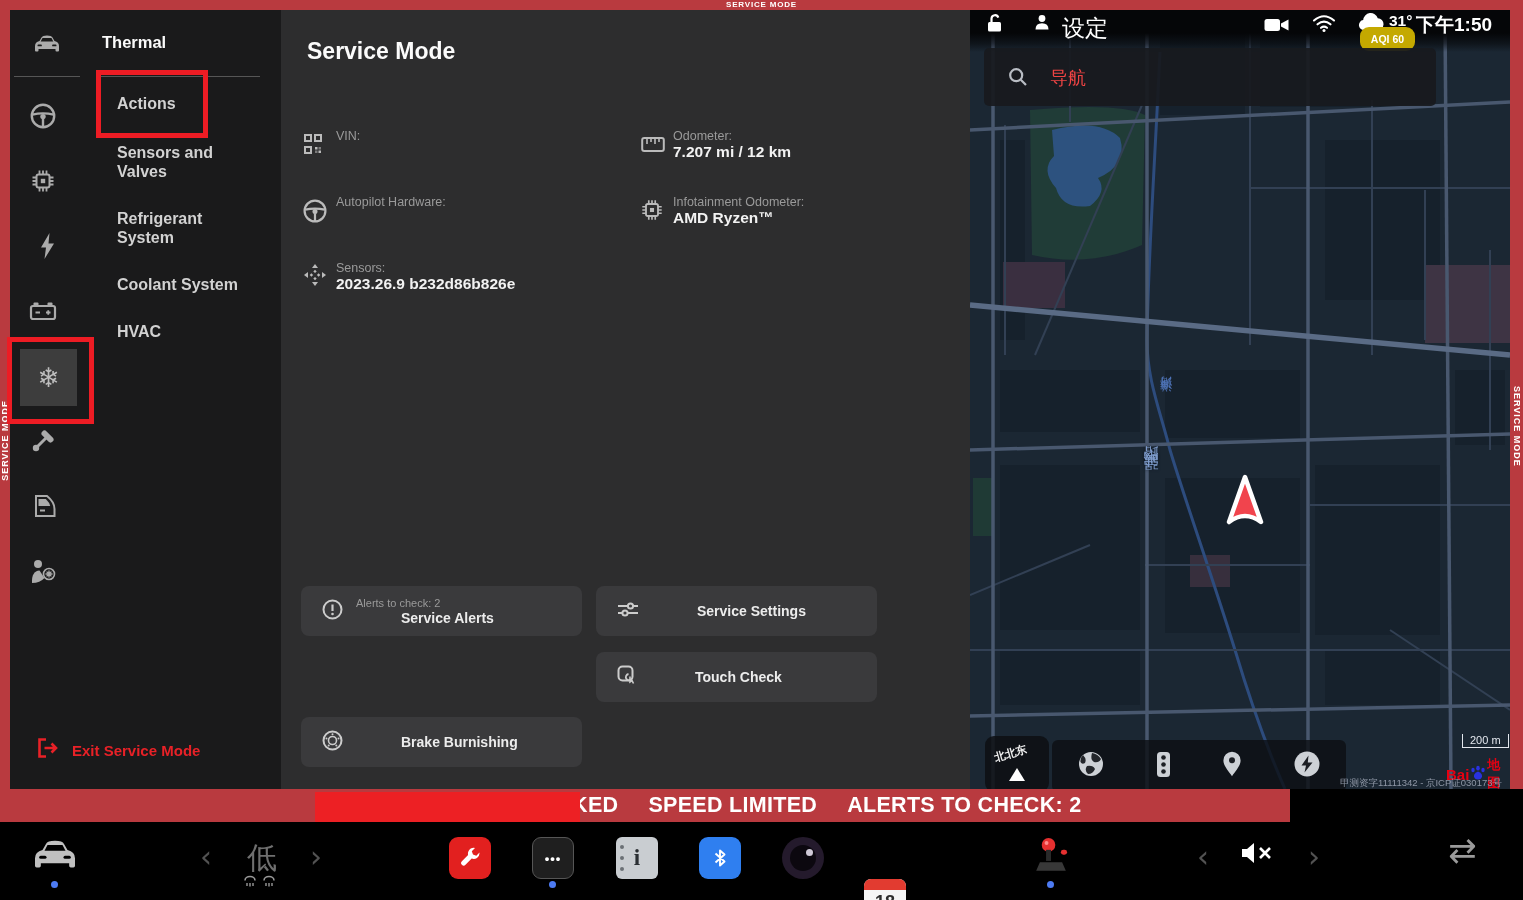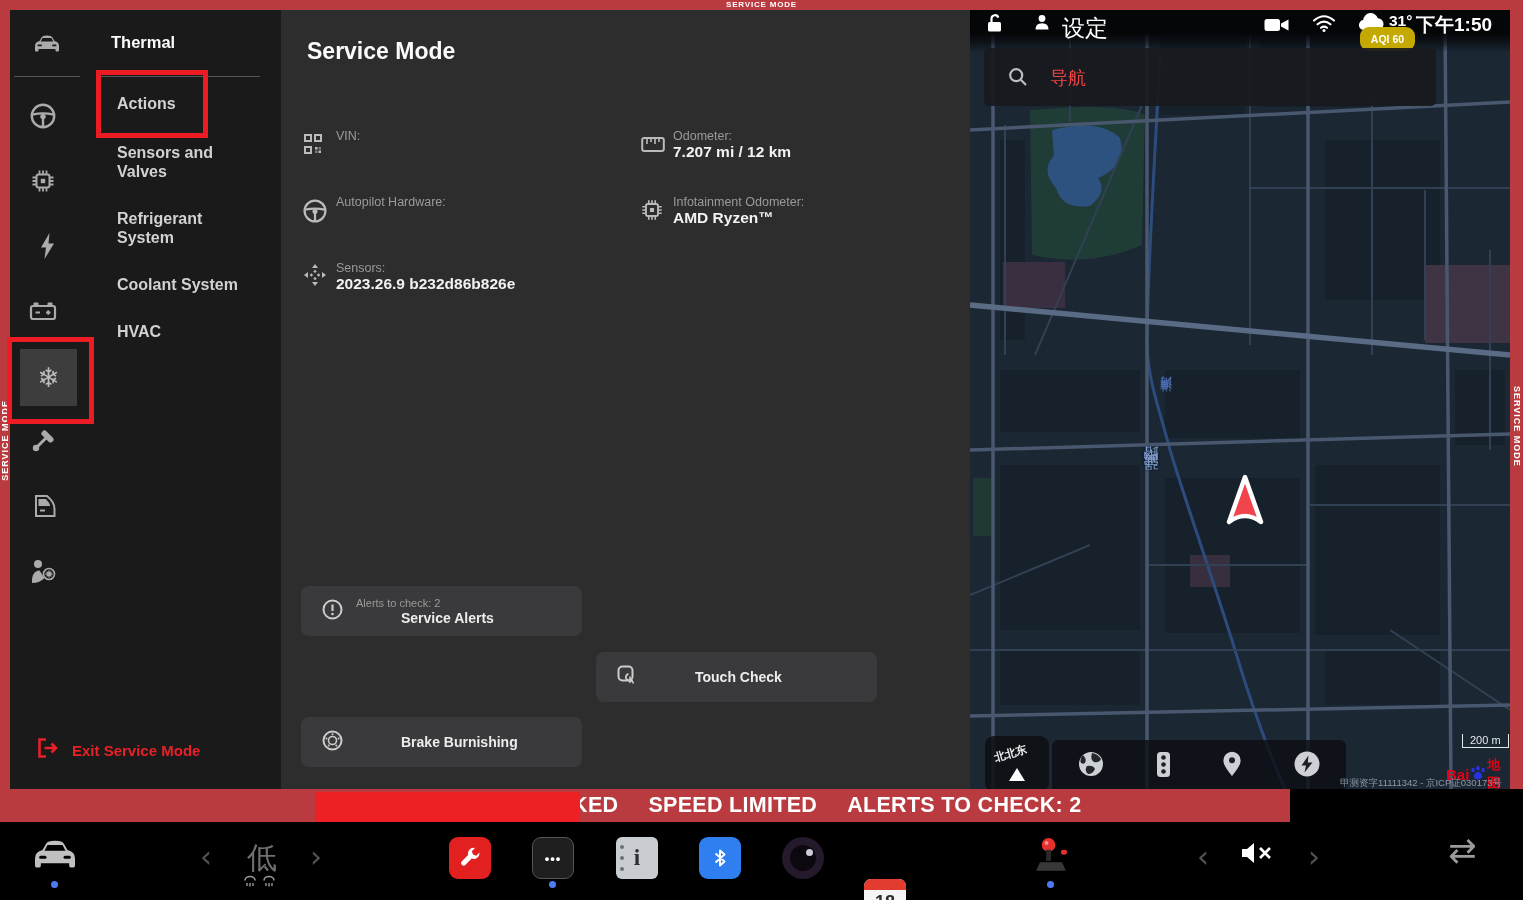--- a/index.html
+++ b/index.html
@@ -131,21 +131,21 @@
         </svg></span>
     <span class="abs" style="left:19px;top:548px"><svg width="28" height="26" viewBox="0 0 28 26">
           <circle cx="9" cy="6" r="4" fill="#ababab"></circle>
           <path d="M3 25 Q2.5 13 10.5 12.5 L15.5 20 Q11 25 3 25 Z" fill="#ababab"></path>
           <circle cx="20" cy="16" r="5.5" fill="none" stroke="#ababab" stroke-width="1.6"></circle>
           <path d="M20 12.5 V19.5 M16.5 16 H23.5 M17.6 13.6 L22.4 18.4 M22.4 13.6 L17.6 18.4" stroke="#ababab" stroke-width="1.3"></path>
         </svg></span>
   </div>
 
   <div class="abs menu">
-    <div class="abs menu-title" style="left:16px;top:23px">Thermal</div>
+    <div class="abs menu-title" style="left:7px;top:23px">Thermal</div>
     <div class="abs divider" style="left:5px;top:66px;width:160px"></div>
     <div class="abs menu-item" style="left:22px;top:84px">Actions</div>
     <div class="abs menu-item" style="left:22px;top:133px;width:130px">Sensors and Valves</div>
     <div class="abs menu-item" style="left:22px;top:199px;width:130px">Refrigerant System</div>
     <div class="abs menu-item" style="left:22px;top:265px;width:150px">Coolant System</div>
     <div class="abs menu-item" style="left:22px;top:312px">HVAC</div>
   </div>
 
   <div class="abs exit-row" style="left:36px;top:737px">
     <span><svg width="22" height="22" viewBox="0 0 22 22">
@@ -217,20 +217,28 @@
     <div class="abs btn" style="left:20px;top:576px">
       <span><svg width="21" height="21" viewBox="0 0 21 21">
             <circle cx="10.5" cy="10.5" r="9" fill="none" stroke="#cccccc" stroke-width="2"></circle>
             <path d="M10.5 5.5 V12" stroke="#cccccc" stroke-width="2.2"></path>
             <circle cx="10.5" cy="15" r="1.3" fill="#cccccc"></circle>
           </svg></span>
       <span>
         <div class="btn-sub">Alerts to check: 2</div>
         <div class="btn-label">Service Alerts</div>
       </span>
+    </div>
+    <div class="abs btn" style="left:315px;top:576px">
+      <span><svg width="22" height="17" viewBox="0 0 22 17">
+            <path d="M1 5 H21 M1 12 H21" stroke="#cccccc" stroke-width="2"></path>
+            <circle cx="13.5" cy="5" r="2.6" fill="#3a3a3c" stroke="#cccccc" stroke-width="2"></circle>
+            <circle cx="8" cy="12" r="2.6" fill="#3a3a3c" stroke="#cccccc" stroke-width="2"></circle>
+          </svg></span>
+      <span class="btn-label">Service Settings</span>
     </div>
     <div class="abs btn" style="left:315px;top:642px">
       <span><svg width="20" height="20" viewBox="0 0 20 20">
             <rect x="1.5" y="1.5" width="14" height="14" rx="4" fill="none" stroke="#cccccc" stroke-width="2"></rect>
             <path d="M11.5 9 a3.2 3.2 0 1 0 3 5.2" fill="none" stroke="#cccccc" stroke-width="1.8"></path>
             <path d="M13 11.5 L13 17 L15 15.5 L16.5 18.5" stroke="#cccccc" stroke-width="1.6" fill="none"></path>
           </svg></span>
       <span class="btn-label">Touch Check</span>
     </div>
     <div class="abs btn" style="left:20px;top:707px">

